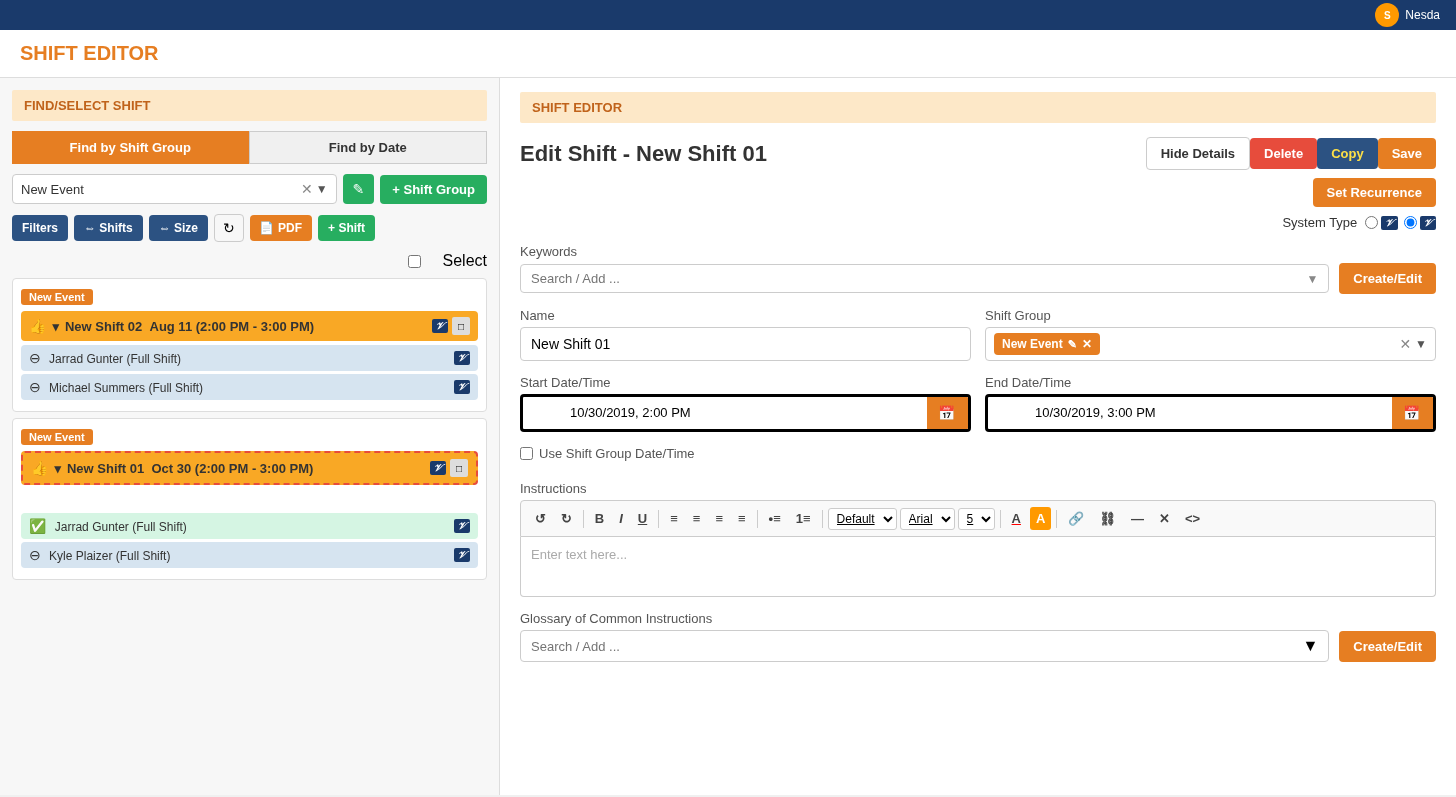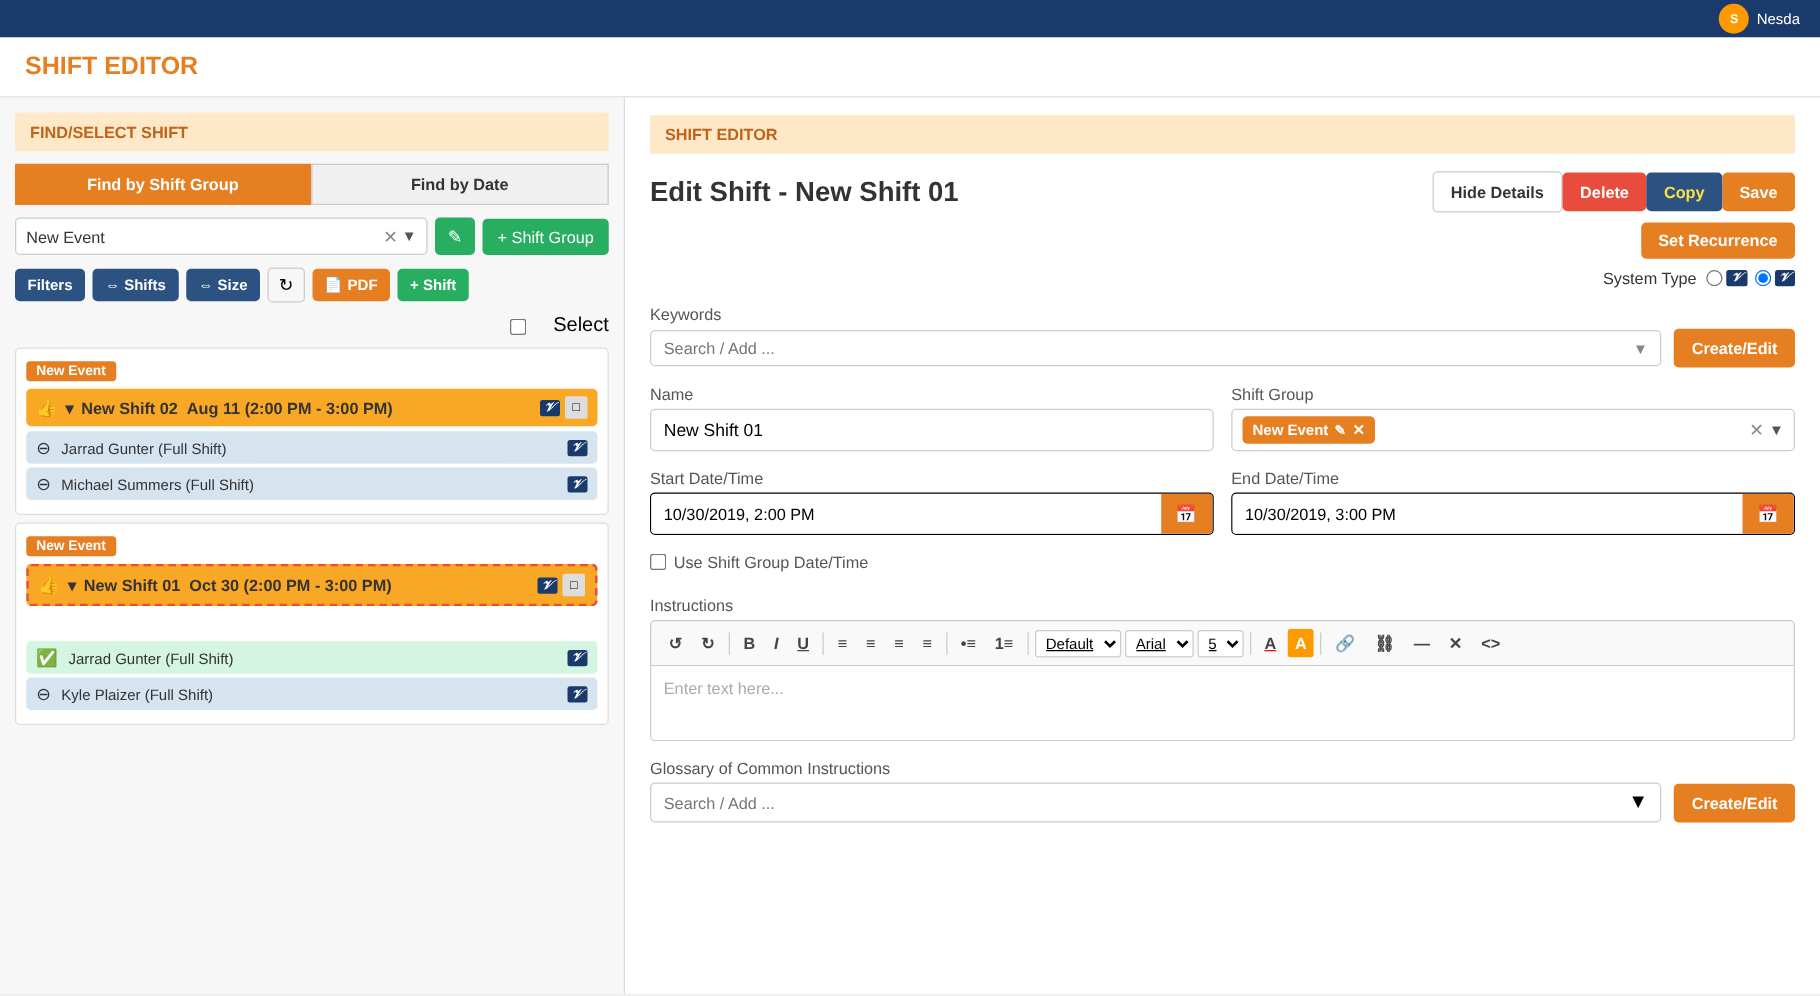--- a/index.html
+++ b/index.html
@@ -108,21 +108,21 @@
       font-size: 14px;
     }
     .add-group-btn {
       background: #27ae60;
       color: white;
       border: none;
       border-radius: 4px;
       padding: 7px 12px;
       cursor: pointer;
       font-size: 13px;
-      font-weight: normal;
+      font-weight: bold;
     }
 
     .toolbar-row {
       display: flex;
       align-items: center;
       gap: 6px;
       margin-bottom: 10px;
       flex-wrap: wrap;
     }
     .tb-btn {
@@ -377,24 +377,25 @@
       align-items: center;
       gap: 5px;
       margin-right: 6px;
     }
     .shift-group-tag .edit-ico { font-size: 11px; cursor: pointer; }
     .shift-group-tag .x-ico { cursor: pointer; font-size: 12px; }
     .sg-controls { display: flex; align-items: center; gap: 4px; margin-left: auto; }
 
     .datetime-field {
       display: flex;
-      align-items: center;
-      border: 1px solid #000000;
+      align-items: flex-start;
+      border: 3px solid #000000;
       border-radius: 4px;
       overflow: hidden;
+      padding-left: 37px;
     }
     .datetime-field input {
       flex: 1;
       border: none;
       outline: none;
       padding: 8px 10px;
       font-size: 13px;
     }
     .cal-btn {
       background: #e67e22;

